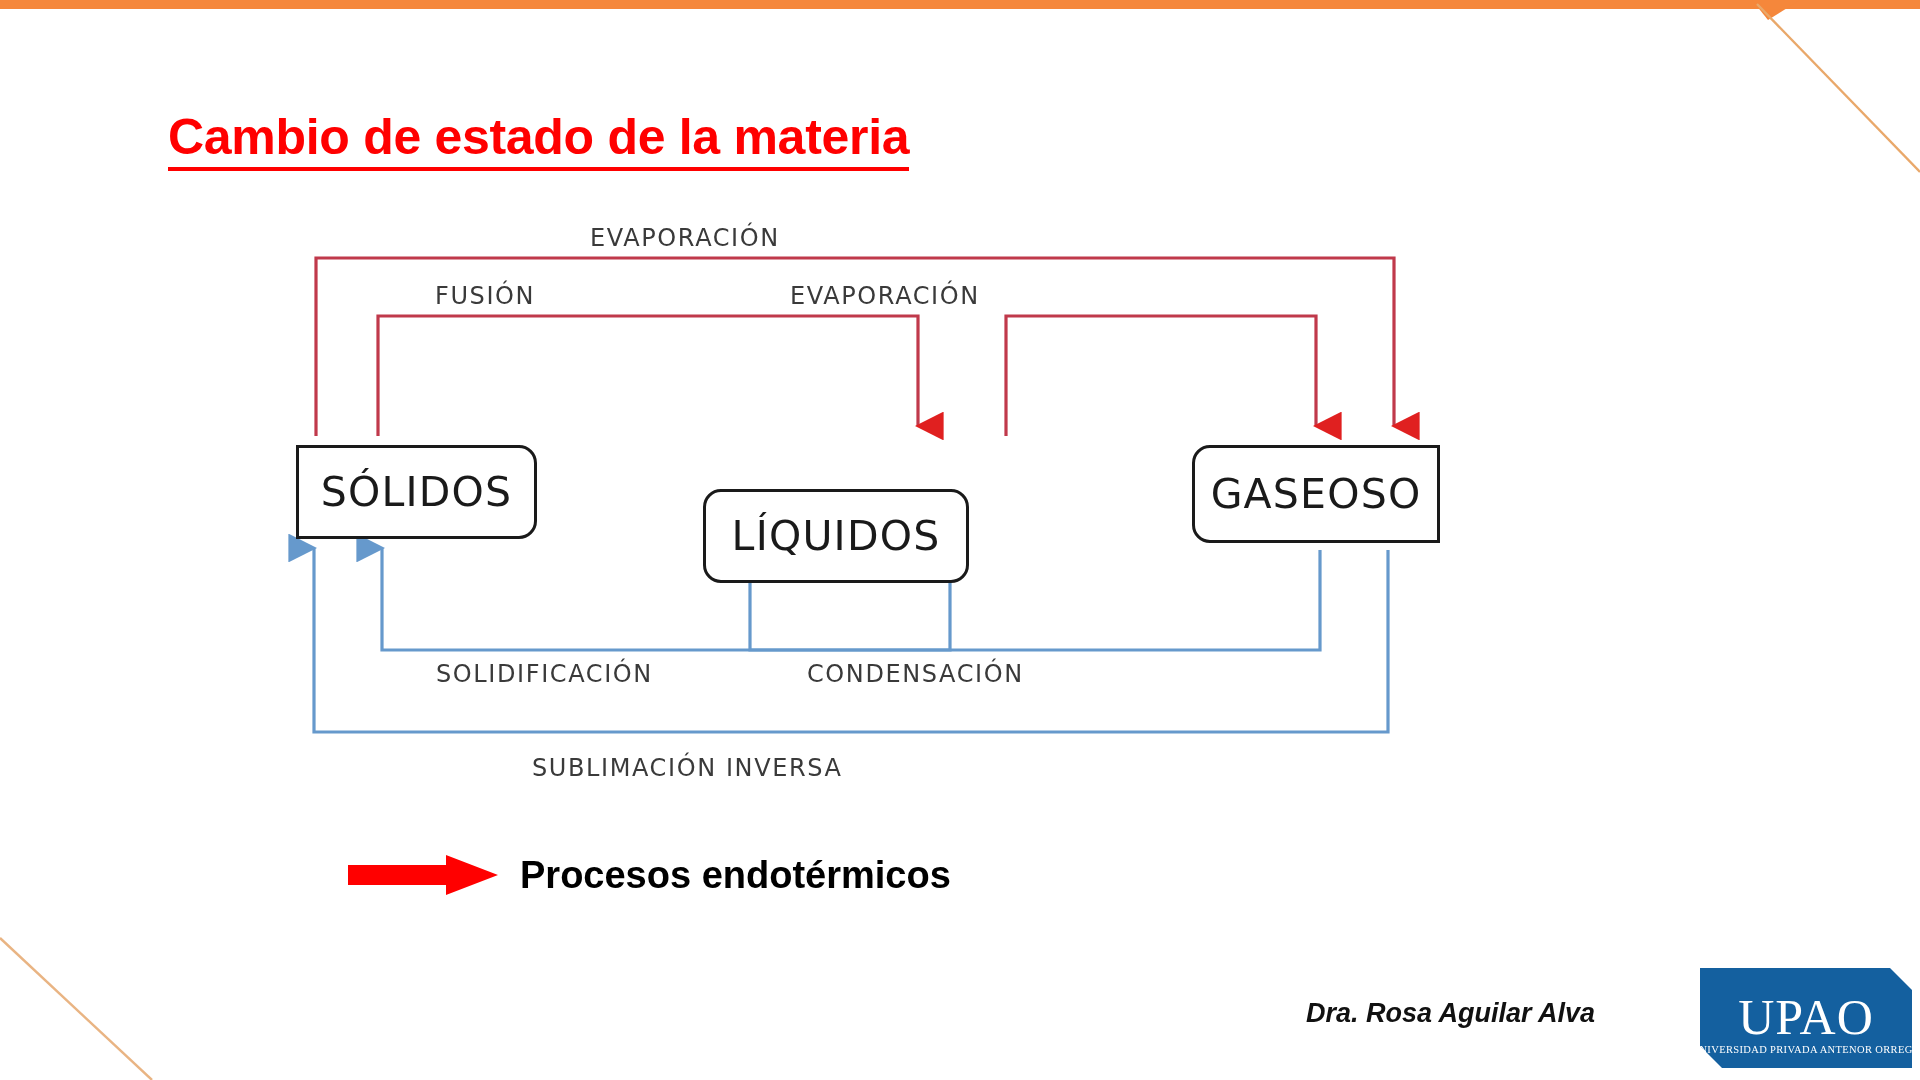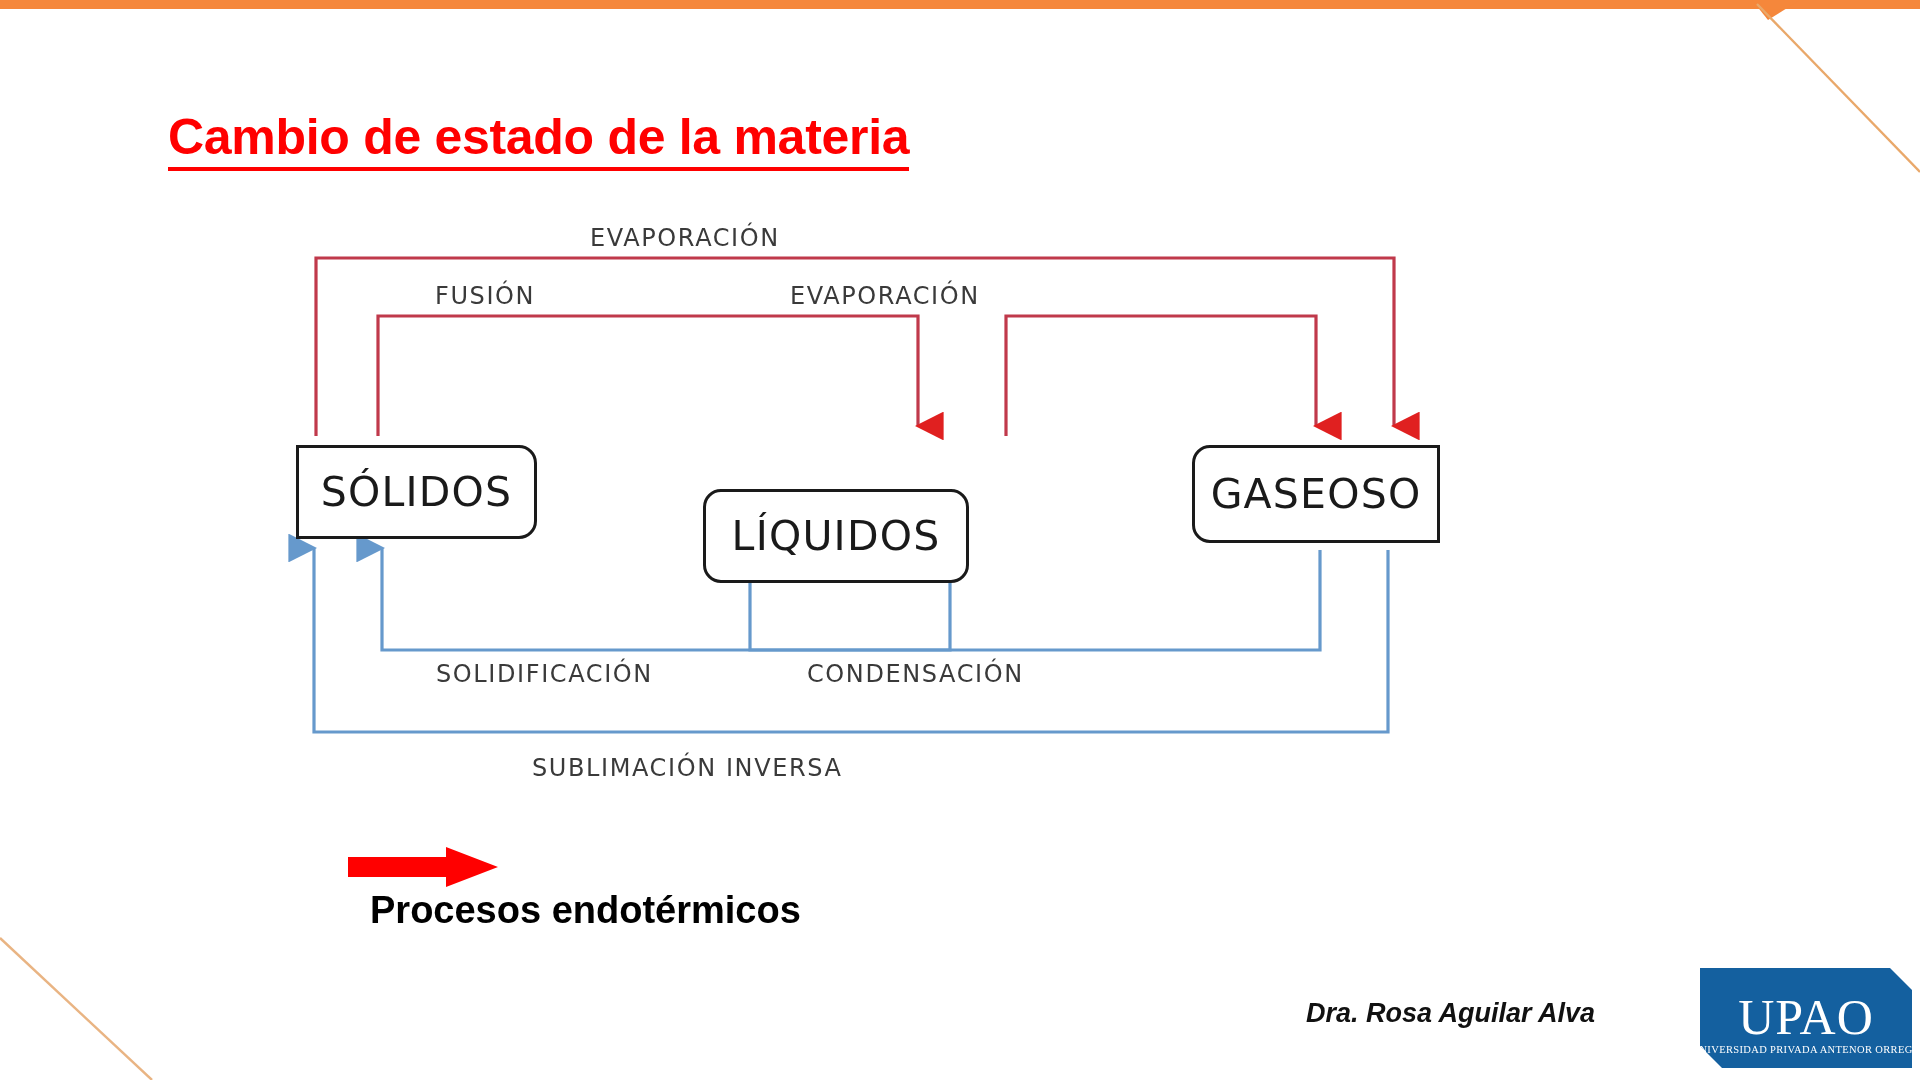--- a/index.html
+++ b/index.html
@@ -96,23 +96,22 @@
   }
 
   
   .legend {
     position: absolute;
     left: 348px;
     top: 845px;
   }
   .legend-row {
     display: flex;
-    align-items: flex-start;
+    align-items: center;
     height: 60px;
-    flex-direction: column;
   }
   .legend-arrow { width: 150px; height: 44px; flex: 0 0 auto; }
   .legend-text {
     margin-left: 22px;
     font-size: 38px;
     font-weight: bold;
     color: #000000;
     white-space: nowrap;
   }
 

